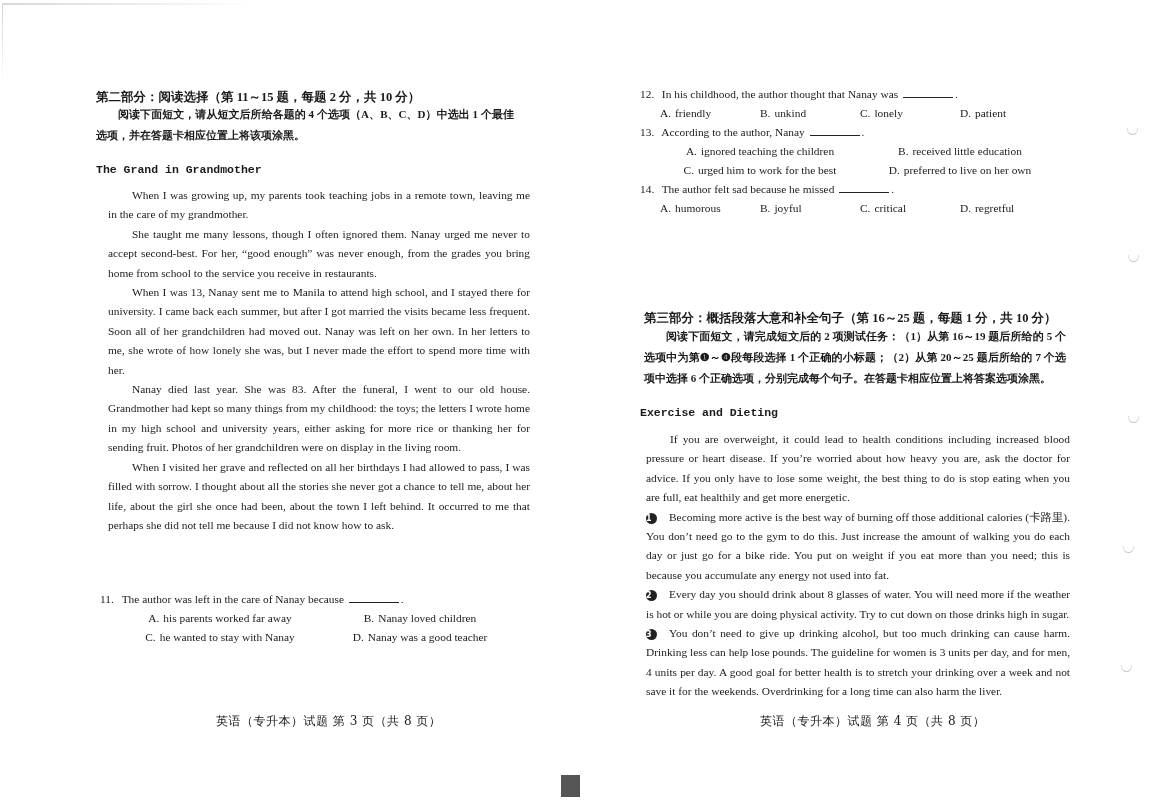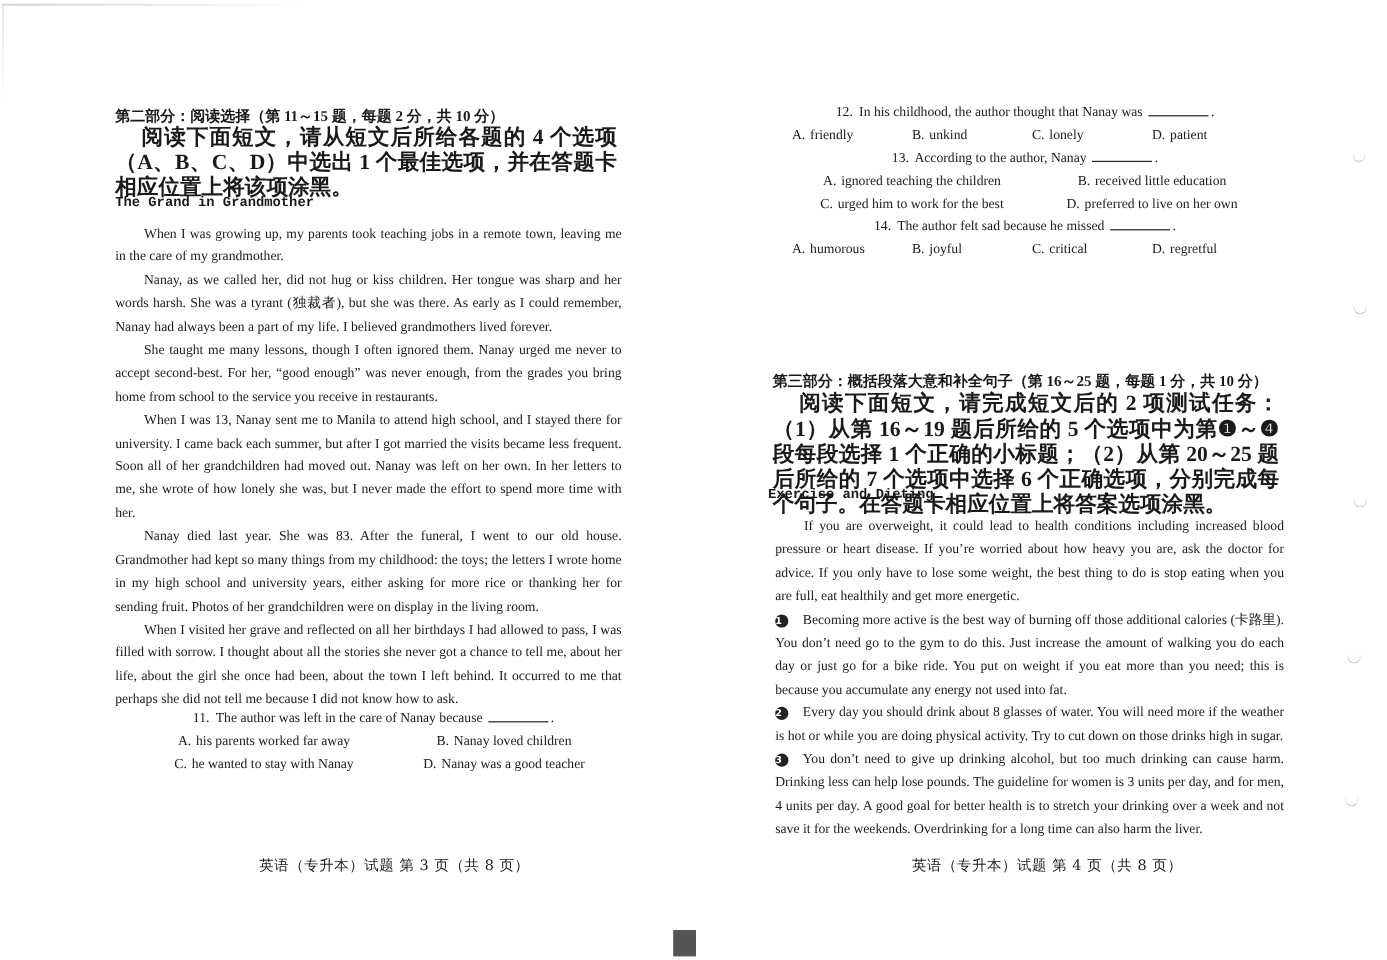--- a/index.html
+++ b/index.html
@@ -14,34 +14,34 @@
     }
     .scan-edge-left {
       position: absolute; left: 2px; top: 4px; width: 1px; height: 80px;
       background: linear-gradient(to bottom, #d4d4d4, transparent);
     }
     .page { position: absolute; top: 0; }
     .page-left { left: 96px; width: 422px; }
     .page-right { left: 640px; width: 426px; }
 
     .sec-head { font-size: 12.5px; font-weight: bold; line-height: 20px; margin: 0; }
-    .instr { font-size: 18px; font-weight: bold; line-height: 21px; margin: 0; text-indent: 22px; text-align: justify; }
+    .instr { font-size: 11px; font-weight: bold; line-height: 21px; margin: 0; text-indent: 22px; text-align: justify; }
     .title { text-align: left; font-weight: bold; font-size: 11.5px; line-height: 16px; margin: 0; font-family: Liberation Mono, monospace; }
     .para {
       font-size: 11.4px; line-height: 19.4px; margin: 0; text-indent: 24px;
       text-align: justify; text-align-last: left;
     }
     .para.marked { text-indent: 0; }
     .num-mark {
       display: inline-block; width: 11px; height: 11px; border-radius: 50%;
       background: #222; color: #fff; font-size: 8px; line-height: 11px;
       text-align: center; font-weight: bold; margin-right: 12px; vertical-align: 0px;
       font-family: "DejaVu Sans", sans-serif;
     }
-    .q-stem { font-size: 11.4px; line-height: 19px; margin: 0; text-align: center; }
+    .q-stem { font-size: 11.4px; line-height: 19px; margin: 0; }
     .q-stem .qn { display: inline-block; width: 19px; }
     .blank { display: inline-block; width: 50px; border-bottom: 1px solid #222; height: 10px; margin: 0 2px; }
     .opts { display: flex; flex-wrap: wrap; font-size: 11.4px; line-height: 19px; padding-left: 20px; }
     .opts.two .opt { width: 200px; text-align: center; }
     .opts.four .opt { width: 100px; }
     .opt .letter { margin-right: 4px; }
     .footer {
       position: absolute; top: 713px; font-size: 12px; font-weight: normal;
       font-family: "DejaVu Serif", serif; letter-spacing: 0.5px;
     }
@@ -60,23 +60,22 @@
 <body>
 
 <div class="scan-edge-top"></div>
 <div class="scan-edge-left"></div>
 
 <div class="page page-left">
   <p class="sec-head" style="position:absolute; top:87px; left:0; width:430px;">第二部分：阅读选择（第 11～15 题，每题 2 分，共 10 分）</p>
   <p class="instr" style="position:absolute; top:104px; left:0; width:418px;">阅读下面短文，请从短文后所给各题的 4 个选项（A、B、C、D）中选出 1 个最佳选项，并在答题卡相应位置上将该项涂黑。</p>
   <p class="title" style="position:absolute; top:162px; left:0; width:422px;">The Grand in Grandmother</p>
 
-  <div style="position:absolute; top:186px; left:0; width:422px;">
+  <div style="position:absolute; top:186px; left:12px; width:422px;">
     <p class="para">When I was growing up, my parents took teaching jobs in a remote town, leaving me in the care of my grandmother.</p>
-    <p class="para">Nanay, as we called her, did not hug or kiss children. Her tongue was sharp and her words harsh. She was a tyrant (独裁者), but she was there. As early as I could remember, Nanay had always been a part of my life. I believed grandmothers lived forever.</p>
     <p class="para">She taught me many lessons, though I often ignored them. Nanay urged me never to accept second-best. For her, “good enough” was never enough, from the grades you bring home from school to the service you receive in restaurants.</p>
     <p class="para">When I was 13, Nanay sent me to Manila to attend high school, and I stayed there for university. I came back each summer, but after I got married the visits became less frequent. Soon all of her grandchildren had moved out. Nanay was left on her own. In her letters to me, she wrote of how lonely she was, but I never made the effort to spend more time with her.</p>
     <p class="para">Nanay died last year. She was 83. After the funeral, I went to our old house. Grandmother had kept so many things from my childhood: the toys; the letters I wrote home in my high school and university years, either asking for more rice or thanking her for sending fruit. Photos of her grandchildren were on display in the living room.</p>
     <p class="para">When I visited her grave and reflected on all her birthdays I had allowed to pass, I was filled with sorrow. I thought about all the stories she never got a chance to tell me, about her life, about the girl she once had been, about the town I left behind. It occurred to me that perhaps she did not tell me because I did not know how to ask.</p>
   </div>
 
   <div style="position:absolute; top:590px; left:4px; width:420px;">
     <p class="q-stem">
       <span class="qn">11.</span>
       <span>The author was left in the care of Nanay because</span>

